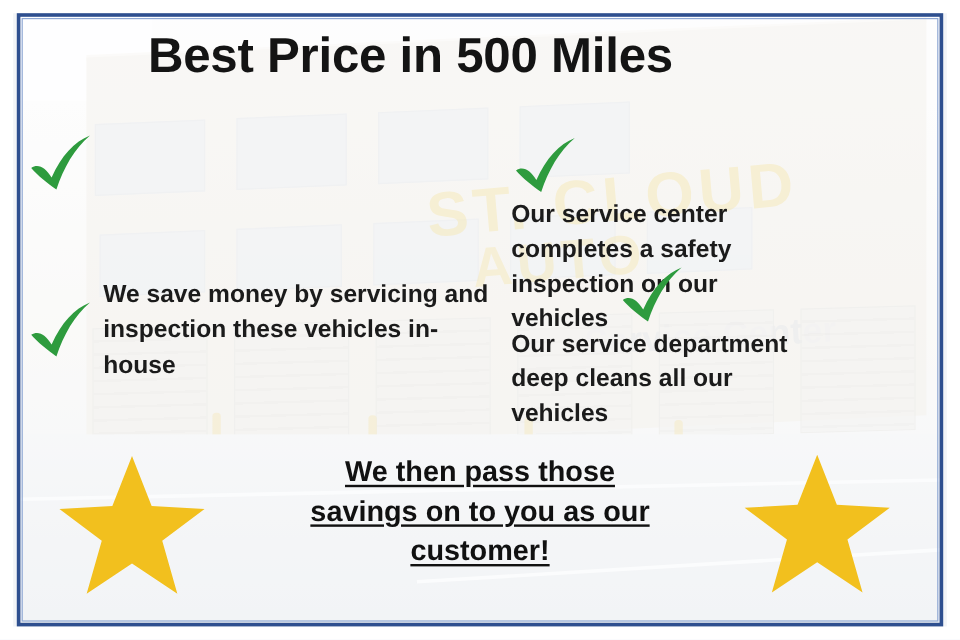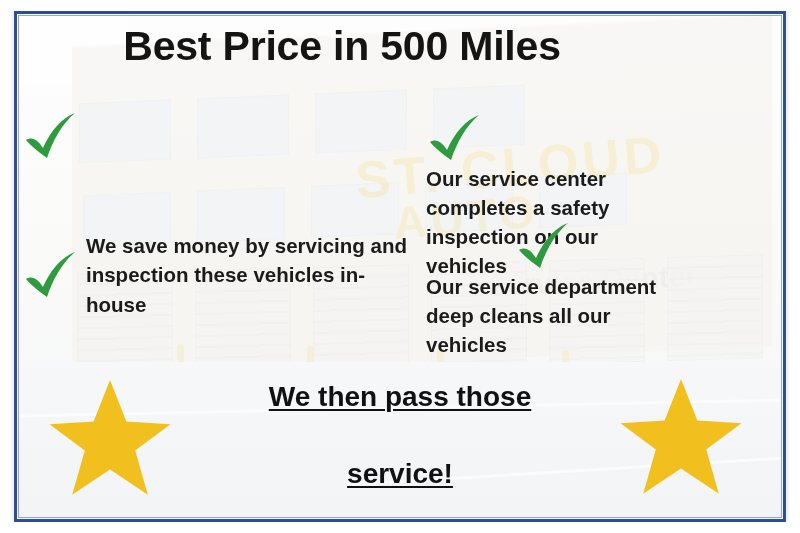--- a/index.html
+++ b/index.html
@@ -258,21 +258,21 @@
 
   
   .closing {
     position: absolute;
     left: 185px;
     width: 430px;
     top: 378px;
     text-align: center;
     font-family: "Liberation Sans", sans-serif;
     font-weight: bold;
-    font-size: 28px;
+    font-size: 24px;
     line-height: 1.37;
     color: #111111;
   }
   .closing u {
     text-decoration: underline;
     text-underline-offset: 3px;
     text-decoration-thickness: 2px;
   }
 
   
@@ -391,18 +391,18 @@
     </span>
 
     <span class="star right">
       <svg viewBox="0 0 100 96" width="126" height="122" aria-hidden="true">
         <path d="M50 2 L63 35 L98 37 L70 58 L80 93 L50 73 L20 93 L30 58 L2 37 L37 35 Z" fill="#f2c01e"></path>
       </svg>
     </span>
 
     <div class="closing">
       <u>We then pass those</u><br>
-      <br>
-      <u>service!</u>
+      <u>savings on to you as our</u><br>
+      <u>customer!</u>
     </div>
 
   </div>
 </div>
 
 </body></html>

